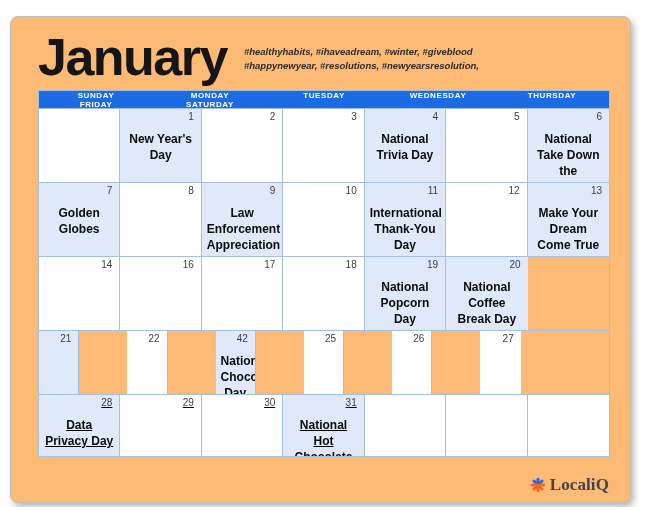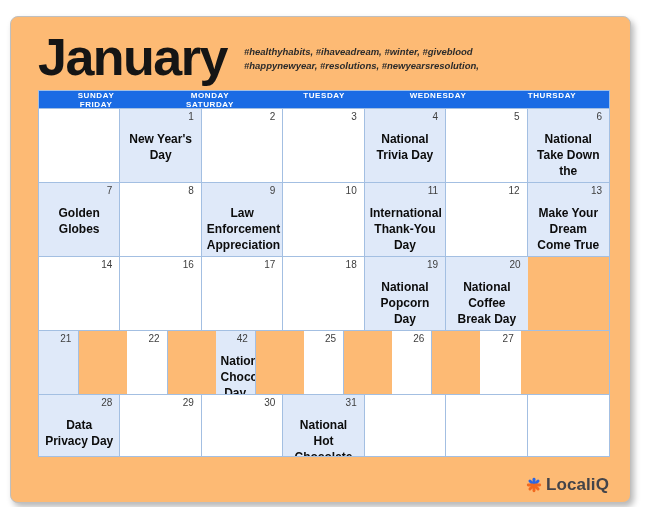--- a/index.html
+++ b/index.html
@@ -41,39 +41,39 @@
   .dow{
     color:#fff;font-size:8px;font-weight:700;text-align:center;
     letter-spacing:0.6px;text-transform:uppercase;
   }
   .week{
     display:grid;grid-template-columns:repeat(7,1fr);
     border-top:1px solid var(--grid-border,#a3bfe2);
     height:73px;
   }
   .week.row-3{height:63px;gap:48px;}
-  .week.row-4{height:61px;}
+  .week.row-4{height:61px;text-decoration:underline;}
   .cell{
     border-right:1px solid var(--grid-border,#a3bfe2);
     background:#fff;overflow:hidden;
     padding:2px 5px 2px 5px;box-sizing:border-box;
   }
   .cell:last-child{border-right:none;}
   .cell.shaded{background:var(--cell-shaded,#dfe9f9);}
   .num{
     text-align:right;font-size:10px;color:var(--number-color,#3e3e3e);
     line-height:12px;padding-right:2px;
   }
   .event{
     margin-top:8px;text-align:center;
     font-size:12px;font-weight:700;line-height:1.35;color:#0c0c0c;
   }
   .footer-logo{
     position:absolute;right:21px;bottom:7px;
-    display:flex;align-items:center;gap:4px;
+    display:flex;align-items:center;gap:4px;font-family:Liberation Serif, serif;
   }
   .logo-text{
     font-size:17px;font-weight:700;color:var(--logo-gray,#43444a);
     letter-spacing:0.1px;
   }
   .logo-icon{width:16px;height:16px;display:block;}
 </style>
 </head>
 <body>
 

